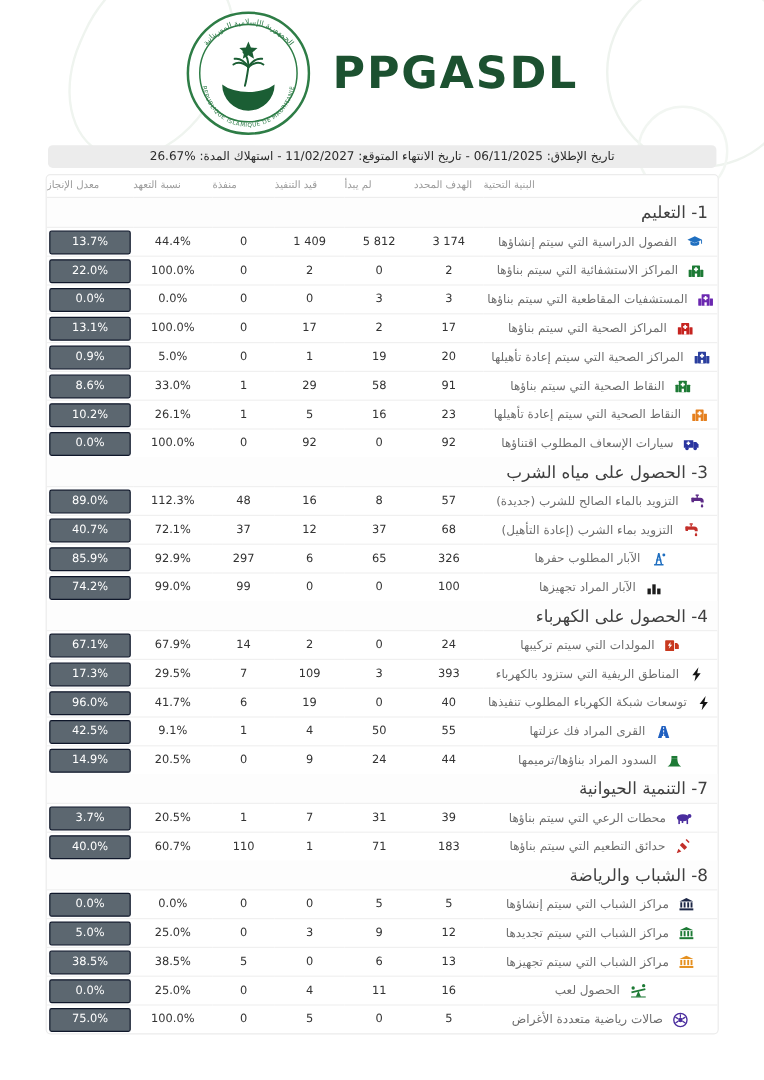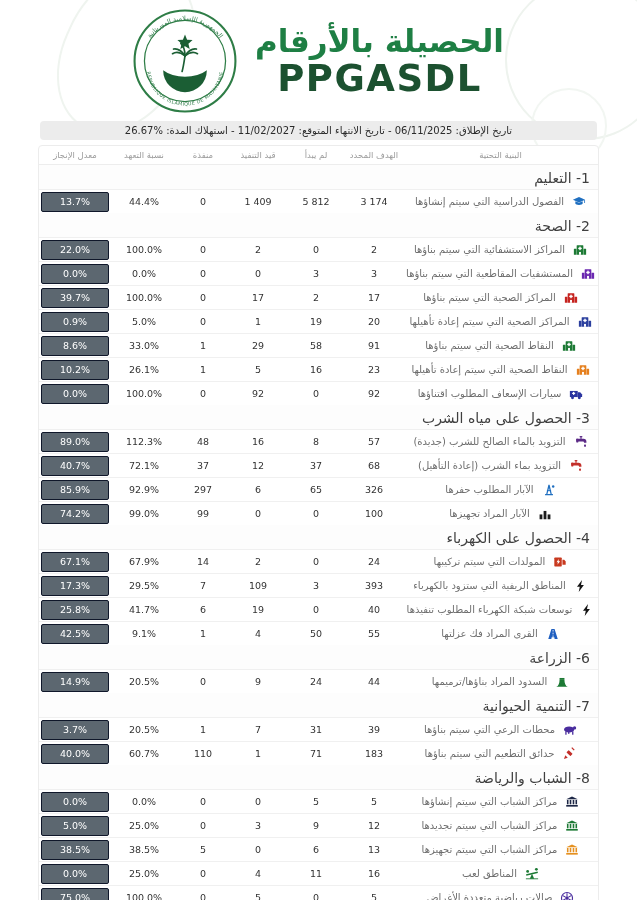--- a/index.html
+++ b/index.html
@@ -23,40 +23,39 @@
   .logo{width:104px;height:104px;flex:0 0 auto}
 
   .date-bar{
     margin:3px 40px 5px;background:#ececec;border-radius:4px;
     text-align:center;font-size:10px;color:#2b2b2b;padding:4px 0;font-weight:500;
     position:relative;z-index:2
   }
 
   .table-card{margin:0 38px;border:1px solid #ececec;border-radius:4px;overflow:hidden;background:#fff;position:relative;z-index:2}
   table{width:100%;border-collapse:collapse;table-layout:fixed}
-  thead th{font-weight:400;font-size:8.5px;color:#9b9b9b;padding:4px 0 4px;border-bottom:1px solid #ededed;text-align:center;white-space:nowrap;overflow:hidden}
+  thead th{font-weight:400;font-size:8.5px;color:#9b9b9b;padding:4px 0 4px;border-bottom:1px solid #ededed;text-align:left;white-space:nowrap;overflow:hidden}
   tr.section-row td{font-size:14px;color:#3f3f3f;padding:5px 8px 3px;text-align:right;background:#fdfdfd}
   tr.data-row td{border-top:1px solid #f0f0f0;height:23px;font-size:9.5px;color:#333;text-align:center;padding:0;white-space:nowrap;overflow:hidden}
   td.c-label{text-align:right;padding-right:9px}
   .icon{display:inline-block;vertical-align:middle;margin-left:8px;width:14px;height:14px;line-height:0}
   .icon svg{display:block}
   .lbl{color:#6e6e6e;font-size:10px}
   .ltr{direction:ltr;unicode-bidi:isolate;display:inline-block}
   td.c-ach .box{background:#5c6770;color:#fff;margin:1px 2px;border-radius:2px;padding:3px 0;font-size:9.5px;border:1px solid #0f172a;line-height:12px}
 </style>
 </head>
 <body>
 
 <div class="deco d1"></div>
 <div class="deco d2"></div>
 <div class="deco d3"></div>
 
 <div class="header">
   <div class="title-block">
-    <div class="title-ar">الحصيلة بالأرقام</div>
     <div class="title-latin">PPGASDL</div>
   </div>
   <svg class="logo" viewBox="0 0 100 100">
     <defs>
       <path id="arcTop" d="M 9,52 A 41,41 0 0 1 91,52"></path>
       <path id="arcBot" d="M 13,56 A 37,37 0 0 0 87,56"></path>
     </defs>
     <circle cx="50" cy="50" r="48.5" fill="#ffffff" stroke="#2e7d46" stroke-width="2"></circle>
     <circle cx="50" cy="50" r="39" fill="#ffffff" stroke="#2e7d46" stroke-width="1.2"></circle>
     <text font-size="6.2" fill="#2f7d4a" letter-spacing="0.5">
@@ -114,23 +113,20 @@
               </svg></span><span class="lbl">الفصول الدراسية التي سيتم إنشاؤها</span></td>
       <td class="c-num"><span class="ltr">3 174</span></td>
       <td class="c-num"><span class="ltr">5 812</span></td>
       <td class="c-num"><span class="ltr">1 409</span></td>
       <td class="c-num"><span class="ltr">0</span></td>
       <td class="c-pledge"><span class="ltr">44.4%</span></td>
       <td class="c-ach">
             <div class="box"><span class="ltr">13.7%</span></div>
           </td>
     </tr>
-        <tr class="section-row">
-          <td colspan="7"><span>2- الصحة</span></td>
-        </tr>
         <tr class="data-row">
       <td class="c-label"><span class="icon" style="color:#1d7a35"><svg viewBox="0 0 16 16" width="14" height="14" fill="currentColor">
                 <rect x="4.2" y="2.5" width="7.6" height="11" rx=".6"></rect>
                 <rect x="1" y="6.5" width="3" height="7" rx=".4"></rect>
                 <rect x="12" y="6.5" width="3" height="7" rx=".4"></rect>
                 <rect x="7.2" y="4.2" width="1.6" height="4" fill="#fff"></rect>
                 <rect x="6" y="5.4" width="4" height="1.6" fill="#fff"></rect>
                 <rect x="6.9" y="10.2" width="2.2" height="3.3" fill="#fff"></rect>
               </svg></span><span class="lbl">المراكز الاستشفائية التي سيتم بناؤها</span></td>
       <td class="c-num"><span class="ltr">2</span></td>
@@ -168,21 +164,21 @@
                 <rect x="7.2" y="4.2" width="1.6" height="4" fill="#fff"></rect>
                 <rect x="6" y="5.4" width="4" height="1.6" fill="#fff"></rect>
                 <rect x="6.9" y="10.2" width="2.2" height="3.3" fill="#fff"></rect>
               </svg></span><span class="lbl">المراكز الصحية التي سيتم بناؤها</span></td>
       <td class="c-num"><span class="ltr">17</span></td>
       <td class="c-num"><span class="ltr">2</span></td>
       <td class="c-num"><span class="ltr">17</span></td>
       <td class="c-num"><span class="ltr">0</span></td>
       <td class="c-pledge"><span class="ltr">100.0%</span></td>
       <td class="c-ach">
-            <div class="box"><span class="ltr">39.7%</span></div>
+            <div class="box"><span class="ltr">13.1%</span></div>
           </td>
     </tr>
         <tr class="data-row">
       <td class="c-label"><span class="icon" style="color:#2b3f9e"><svg viewBox="0 0 16 16" width="14" height="14" fill="currentColor">
                 <rect x="4.2" y="2.5" width="7.6" height="11" rx=".6"></rect>
                 <rect x="1" y="6.5" width="3" height="7" rx=".4"></rect>
                 <rect x="12" y="6.5" width="3" height="7" rx=".4"></rect>
                 <rect x="7.2" y="4.2" width="1.6" height="4" fill="#fff"></rect>
                 <rect x="6" y="5.4" width="4" height="1.6" fill="#fff"></rect>
                 <rect x="6.9" y="10.2" width="2.2" height="3.3" fill="#fff"></rect>
@@ -352,42 +348,39 @@
         <tr class="data-row">
       <td class="c-label"><span class="icon" style="color:#141414"><svg viewBox="0 0 16 16" width="14" height="14" fill="currentColor">
                 <path d="M9.2 1.2 3.4 8.8h3.2L5.4 14.8l5.9-7.9H8z"></path>
               </svg></span><span class="lbl">توسعات شبكة الكهرباء المطلوب تنفيذها</span></td>
       <td class="c-num"><span class="ltr">40</span></td>
       <td class="c-num"><span class="ltr">0</span></td>
       <td class="c-num"><span class="ltr">19</span></td>
       <td class="c-num"><span class="ltr">6</span></td>
       <td class="c-pledge"><span class="ltr">41.7%</span></td>
       <td class="c-ach">
-            <div class="box"><span class="ltr">25.8%</span></div>
+            <div class="box"><span class="ltr">96.0%</span></div>
           </td>
     </tr>
         <tr class="data-row">
       <td class="c-label"><span class="icon" style="color:#1f5fc0"><svg viewBox="0 0 16 16" width="14" height="14" fill="currentColor">
                 <path d="M6.2 2.2h3.6L13.4 13.8H9.9l-.4-2H6.5l-.4 2H2.6z"></path>
                 <rect x="7.6" y="3.4" width=".9" height="1.8" fill="#fff"></rect>
                 <rect x="7.6" y="6.4" width=".9" height="2" fill="#fff"></rect>
                 <rect x="7.6" y="9.6" width=".9" height="2.2" fill="#fff"></rect>
               </svg></span><span class="lbl">القرى المراد فك عزلتها</span></td>
       <td class="c-num"><span class="ltr">55</span></td>
       <td class="c-num"><span class="ltr">50</span></td>
       <td class="c-num"><span class="ltr">4</span></td>
       <td class="c-num"><span class="ltr">1</span></td>
       <td class="c-pledge"><span class="ltr">9.1%</span></td>
       <td class="c-ach">
             <div class="box"><span class="ltr">42.5%</span></div>
           </td>
     </tr>
-        <tr class="section-row">
-          <td colspan="7"><span>6- الزراعة</span></td>
-        </tr>
         <tr class="data-row">
       <td class="c-label"><span class="icon" style="color:#1d7a35"><svg viewBox="0 0 16 16" width="14" height="14" fill="currentColor">
                 <path d="M1.4 13.4c2.6-.8 3.8-4.2 3.8-7.8h5.6c0 3.6 1.2 7 3.8 7.8z"></path>
                 <rect x="5.2" y="3.4" width="5.6" height="2.2"></rect>
               </svg></span><span class="lbl">السدود المراد بناؤها/ترميمها</span></td>
       <td class="c-num"><span class="ltr">44</span></td>
       <td class="c-num"><span class="ltr">24</span></td>
       <td class="c-num"><span class="ltr">9</span></td>
       <td class="c-num"><span class="ltr">0</span></td>
       <td class="c-pledge"><span class="ltr">20.5%</span></td>
@@ -487,21 +480,21 @@
             <div class="box"><span class="ltr">38.5%</span></div>
           </td>
     </tr>
         <tr class="data-row">
       <td class="c-label"><span class="icon" style="color:#1d7a35"><svg viewBox="0 0 16 16" width="14" height="14" fill="currentColor">
                 <circle cx="3" cy="5" r="1.6"></circle>
                 <circle cx="13" cy="2.7" r="1.6"></circle>
                 <path d="M1.2 8.4 14.4 5.2l.4 1.6L1.6 10z"></path>
                 <path d="M8 7.6l2.5 5.8H5.5z"></path>
                 <rect x="1" y="13" width="14" height="1"></rect>
-              </svg></span><span class="lbl">المناطق لعب</span></td>
+              </svg></span><span class="lbl">الحصول لعب</span></td>
       <td class="c-num"><span class="ltr">16</span></td>
       <td class="c-num"><span class="ltr">11</span></td>
       <td class="c-num"><span class="ltr">4</span></td>
       <td class="c-num"><span class="ltr">0</span></td>
       <td class="c-pledge"><span class="ltr">25.0%</span></td>
       <td class="c-ach">
             <div class="box"><span class="ltr">0.0%</span></div>
           </td>
     </tr>
         <tr class="data-row">

